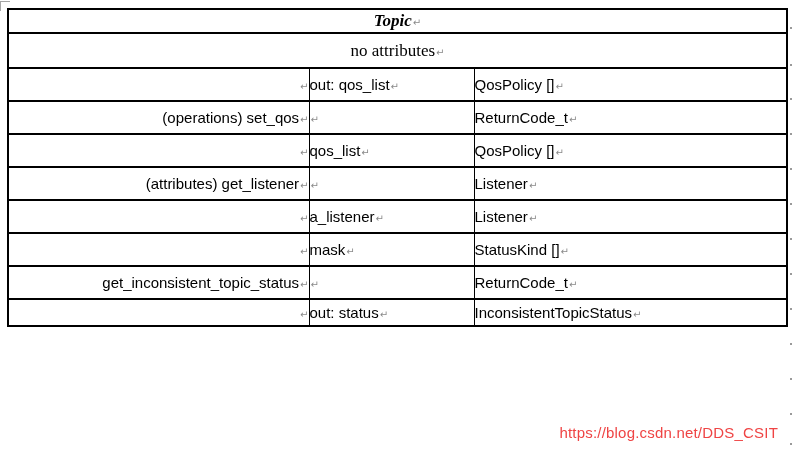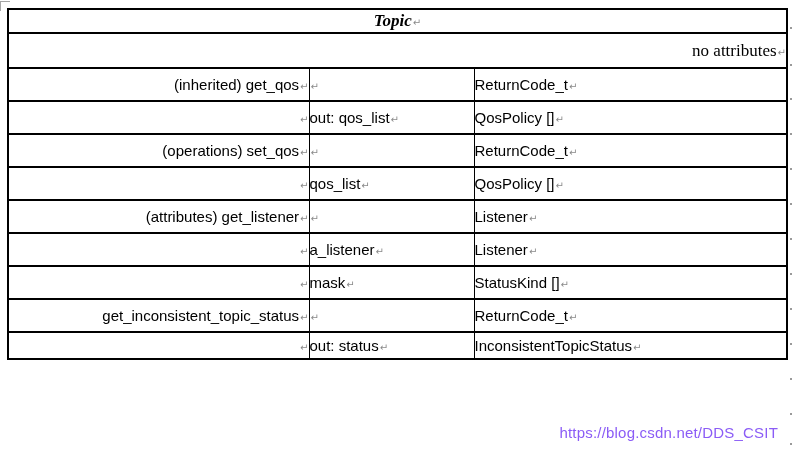--- a/index.html
+++ b/index.html
@@ -48,21 +48,21 @@
     font-family: "Liberation Serif", serif;
     font-size: 17px;
     font-weight: bold;
     font-style: italic;
     margin-top: 7px;
   }
   td.serif-cell {
     font-family: "Liberation Serif", serif;
     font-size: 17px;
     padding-left: 7px;
-    text-align: right;
+    text-align: center;
   }
   td.c1 {
     font-size: 15px;
     text-align: right;
     padding-right: 5px;
   }
   td.c2, td.c3 {
     font-size: 15px;
     text-align: left;
     padding-left: 11px;
@@ -92,45 +92,40 @@
     background: #9a9a9a;
   }
 </style>
 </head>
 <body>
 
 <div class="screen">
 
   <div class="corner-mark"></div>
 
-  <div class="watermark" style="color: #8b5cf6;">https://blog.csdn.net/DDS_CSIT</div>
+  <div class="watermark" style="color: #ef4444;">https://blog.csdn.net/DDS_CSIT</div>
 
   <table class="uml">
     <colgroup>
       <col style="width:301px">
       <col style="width:165px">
       <col>
     </colgroup>
     <tbody>
       <tr class="r-title">
         <td class="title-cell" colspan="3">
           <span>Topic</span><span class="mark" style="color: rgb(138, 138, 138);">↵</span>
         </td>
       </tr>
       <tr class="r-attr">
         <td class="serif-cell" colspan="3">
           <span>no attributes</span><span class="mark" style="color: rgb(138, 138, 138);">↵</span>
         </td>
       </tr>
 
-    <tr class="r-op">
-          <td class="c1"><span>(inherited) get_qos</span><span class="mark" style="color: rgb(138, 138, 138);">↵</span></td>
-          <td class="c2"><span></span><span class="mark" style="color: rgb(138, 138, 138);">↵</span></td>
-          <td class="c3"><span>ReturnCode_t</span><span class="mark" style="color: rgb(138, 138, 138);">↵</span></td>
-        </tr>
         <tr class="r-op">
           <td class="c1"><span></span><span class="mark" style="color: rgb(138, 138, 138);">↵</span></td>
           <td class="c2"><span>out: qos_list</span><span class="mark" style="color: rgb(138, 138, 138);">↵</span></td>
           <td class="c3"><span>QosPolicy []</span><span class="mark" style="color: rgb(138, 138, 138);">↵</span></td>
         </tr>
         <tr class="r-op">
           <td class="c1"><span>(operations) set_qos</span><span class="mark" style="color: rgb(138, 138, 138);">↵</span></td>
           <td class="c2"><span></span><span class="mark" style="color: rgb(138, 138, 138);">↵</span></td>
           <td class="c3"><span>ReturnCode_t</span><span class="mark" style="color: rgb(138, 138, 138);">↵</span></td>
         </tr>

